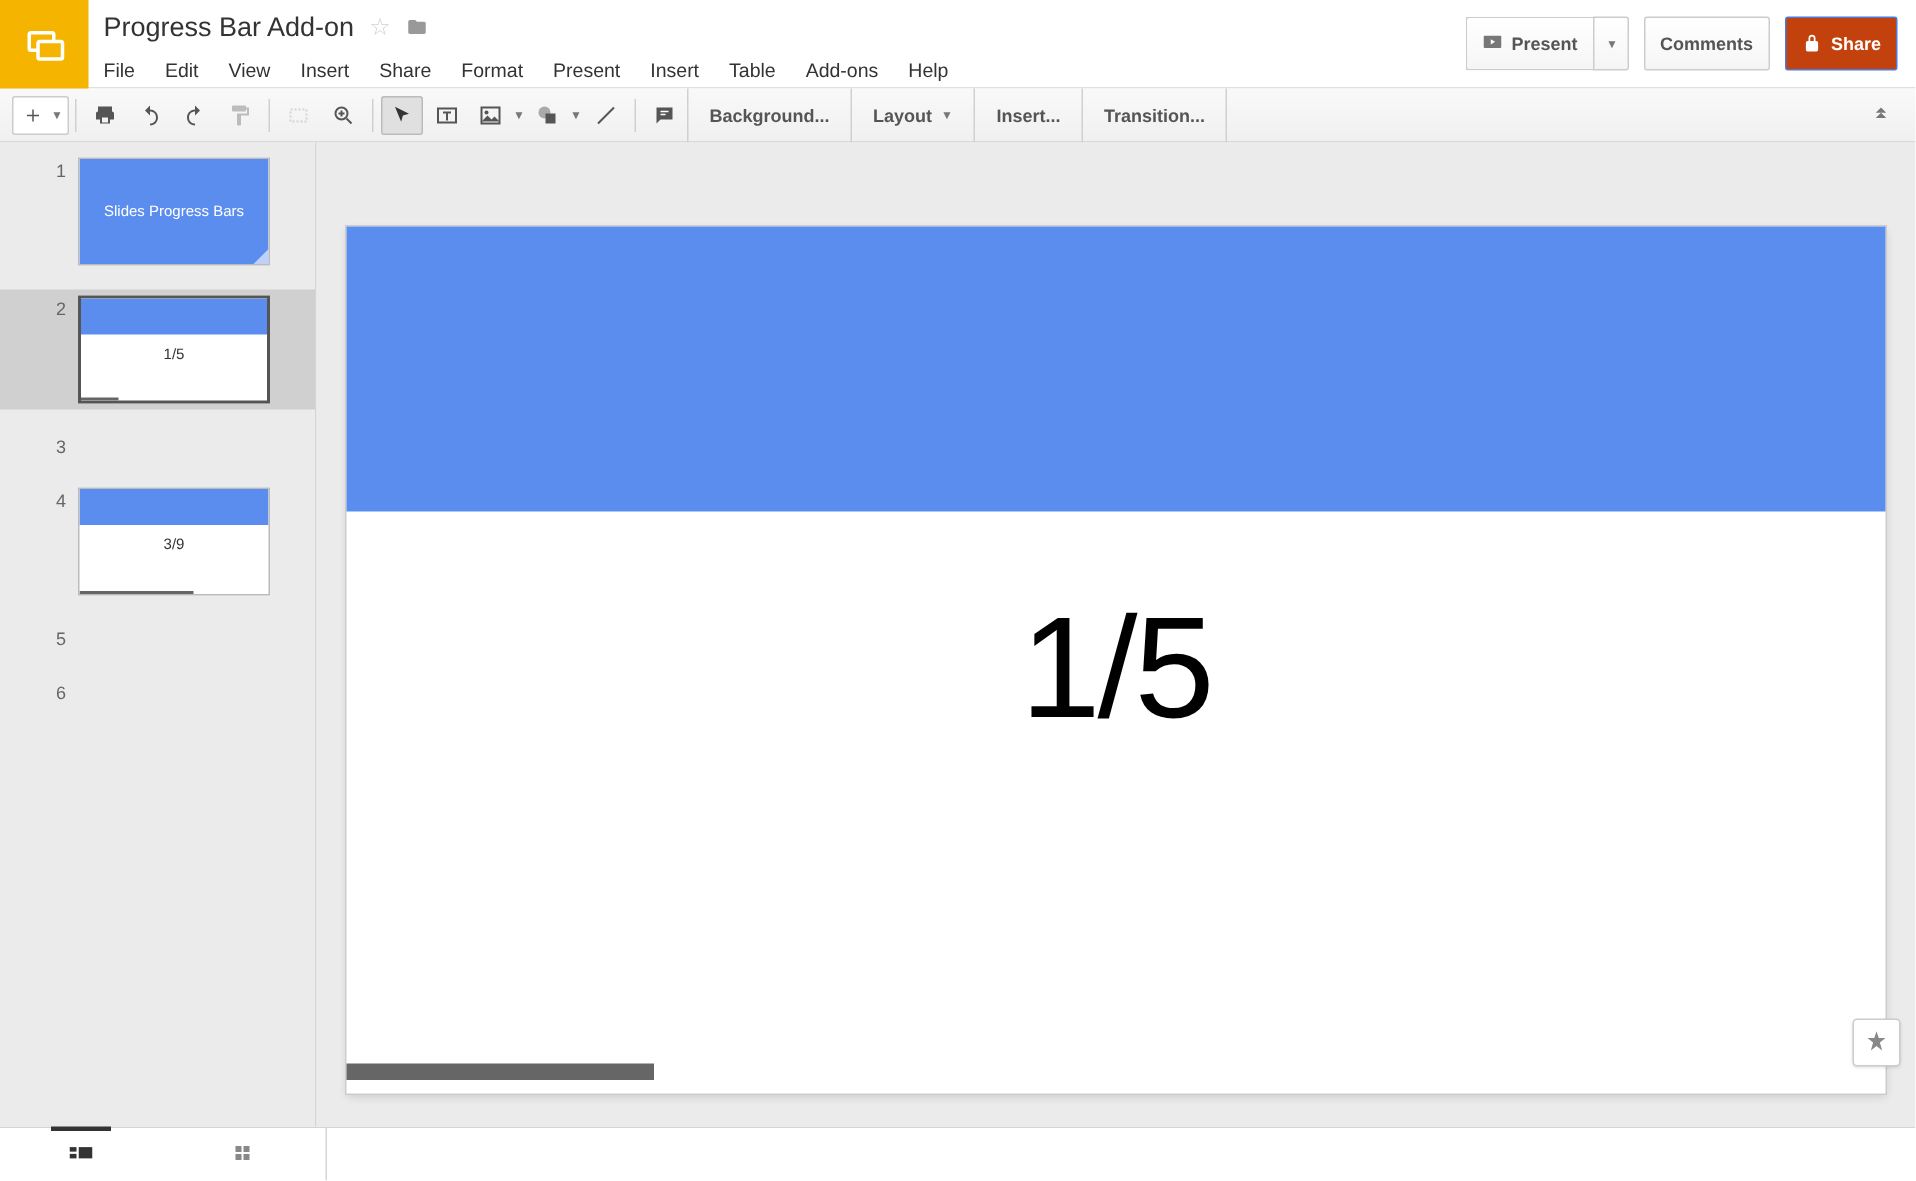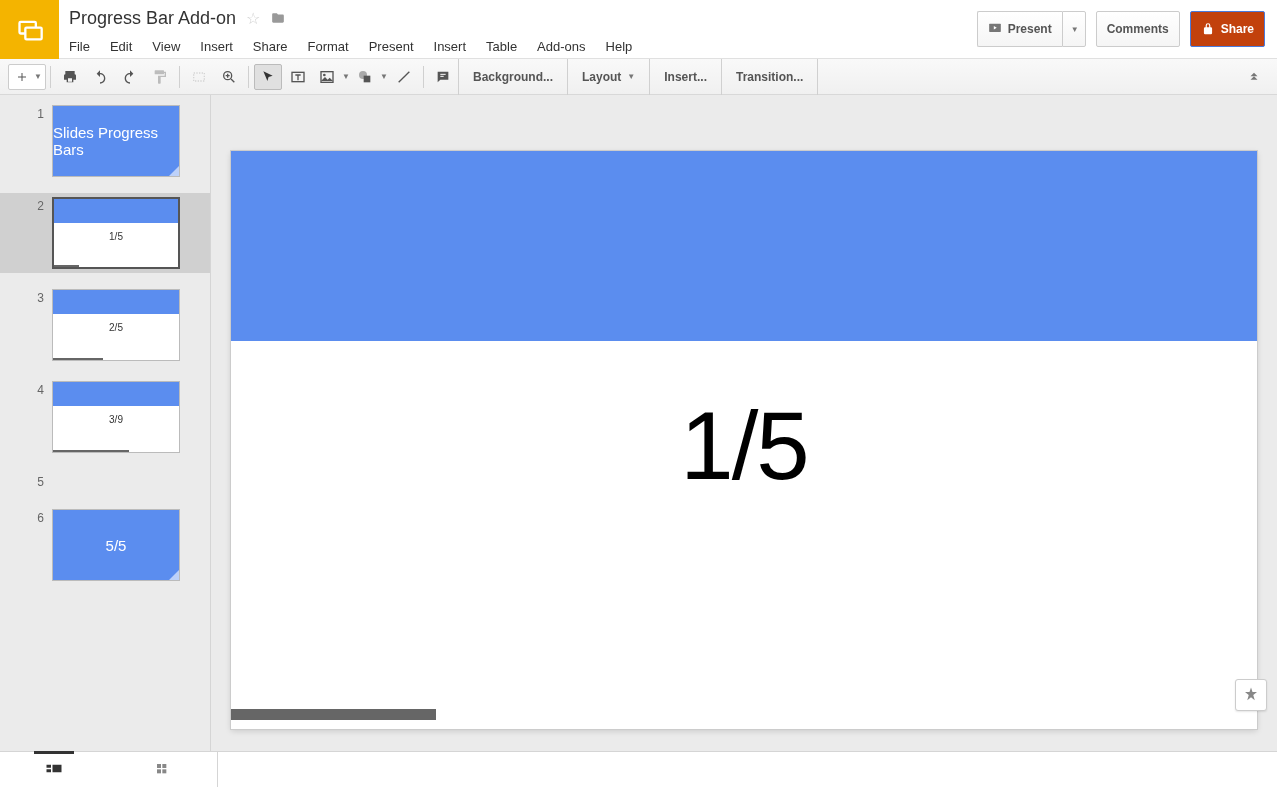--- a/index.html
+++ b/index.html
@@ -36,21 +36,21 @@
 .toolbar-spacer { flex: 1; }
 .collapse-icon { color: #777; cursor: pointer; padding-right: 8px; }
 
 .workspace { display: flex; height: calc(787px - 59px - 36px - 36px); }
 .side-panel { width: 218px; background: #ebebeb; border-right: 1px solid #d5d5d5; overflow-y: auto; padding-top: 6px; }
 .thumb-row { display: flex; padding: 4px 0 4px 0; align-items: flex-start; }
 .thumb-row.selected { background: #d0d0d0; }
 .thumb-num { width: 52px; text-align: right; padding-right: 8px; font-size: 12px; color: #666; padding-top: 2px; }
 .thumb { width: 128px; height: 72px; background: #fff; border: 1px solid #bbb; position: relative; overflow: hidden; }
 .thumb-row.selected .thumb { border: 2px solid #555; }
-.thumb .blue-full { position: absolute; inset: 0; background: #5b8def; display:flex; align-items:center; justify-content:center; color:#fff; font-size: 15px; }
+.thumb .blue-full { position: absolute; inset: 0; background: #5b8def; display:flex; align-items:center; justify-content:center; color:#fff; font-size: 10px; }
 .thumb .blue-top { position:absolute; left:0; top:0; right:0; height: 24px; background:#5b8def; }
 .thumb .thumb-text { position:absolute; left:0; right:0; top: 32px; text-align:center; font-size:10px; color:#333; }
 .thumb .prog { position:absolute; left:0; bottom:0; height:2px; background:#666; }
 .thumb .dogear2 { position:absolute; right:0; bottom:0; width:0; height:0; border-left: 10px solid transparent; border-bottom: 10px solid rgba(255,255,255,0.6); }
 
 .canvas-area { flex:1; background:#ebebeb; position:relative; display:flex; align-items:flex-start; justify-content:center; padding: 56px 20px 20px 20px; }
 .slide-canvas { width: 1026px; height: 578px; background:#fff; box-shadow: 0 0 0 1px #ccc, 0 2px 6px rgba(0,0,0,0.15); position:relative; overflow:visible; }
 .slide-blue { position:absolute; left:0; top:0; right:0; height: 190px; background:#5b8def; }
 .slide-text { position:absolute; left:0; right:0; top: 240px; text-align:center; font-size: 96px; color:#000; letter-spacing: -2px; }
 .progress-bar-main { position:absolute; left:0; height: 11px; background:#666; width: 205px; top: 558px; }
@@ -242,46 +242,37 @@
           <div class="thumb-num">2</div>
           <div class="thumb">
             <div class="blue-top"></div>
             <div class="thumb-text">1/5</div>
             <div class="prog" style="width: 20%;"></div>
           </div>
         </div>
         <div style="height: 12px;"></div>
         <div class="thumb-row">
           <div class="thumb-num">3</div>
-          <div class="thumb">
-            <div class="blue-top"></div>
-            <div class="thumb-text">2/5</div>
-            <div class="prog" style="width: 40%;"></div>
-          </div>
         </div>
         <div style="height: 12px;"></div>
         <div class="thumb-row">
           <div class="thumb-num">4</div>
           <div class="thumb">
             <div class="blue-top"></div>
             <div class="thumb-text">3/9</div>
             <div class="prog" style="width: 60%;"></div>
           </div>
         </div>
         <div style="height: 12px;"></div>
         <div class="thumb-row">
           <div class="thumb-num">5</div>
         </div>
         <div style="height: 12px;"></div>
         <div class="thumb-row">
           <div class="thumb-num">6</div>
-          <div class="thumb">
-            <div class="blue-full">5/5</div>
-            <div class="dogear2"></div>
-          </div>
         </div>
         <div style="height: 12px;"></div>
       </div>
   </div>
   <div class="canvas-area">
     <div class="slide-canvas">
       <div class="slide-blue"></div>
       <div class="slide-text">1/5</div>
       <div class="progress-bar-main"></div>
     </div>

